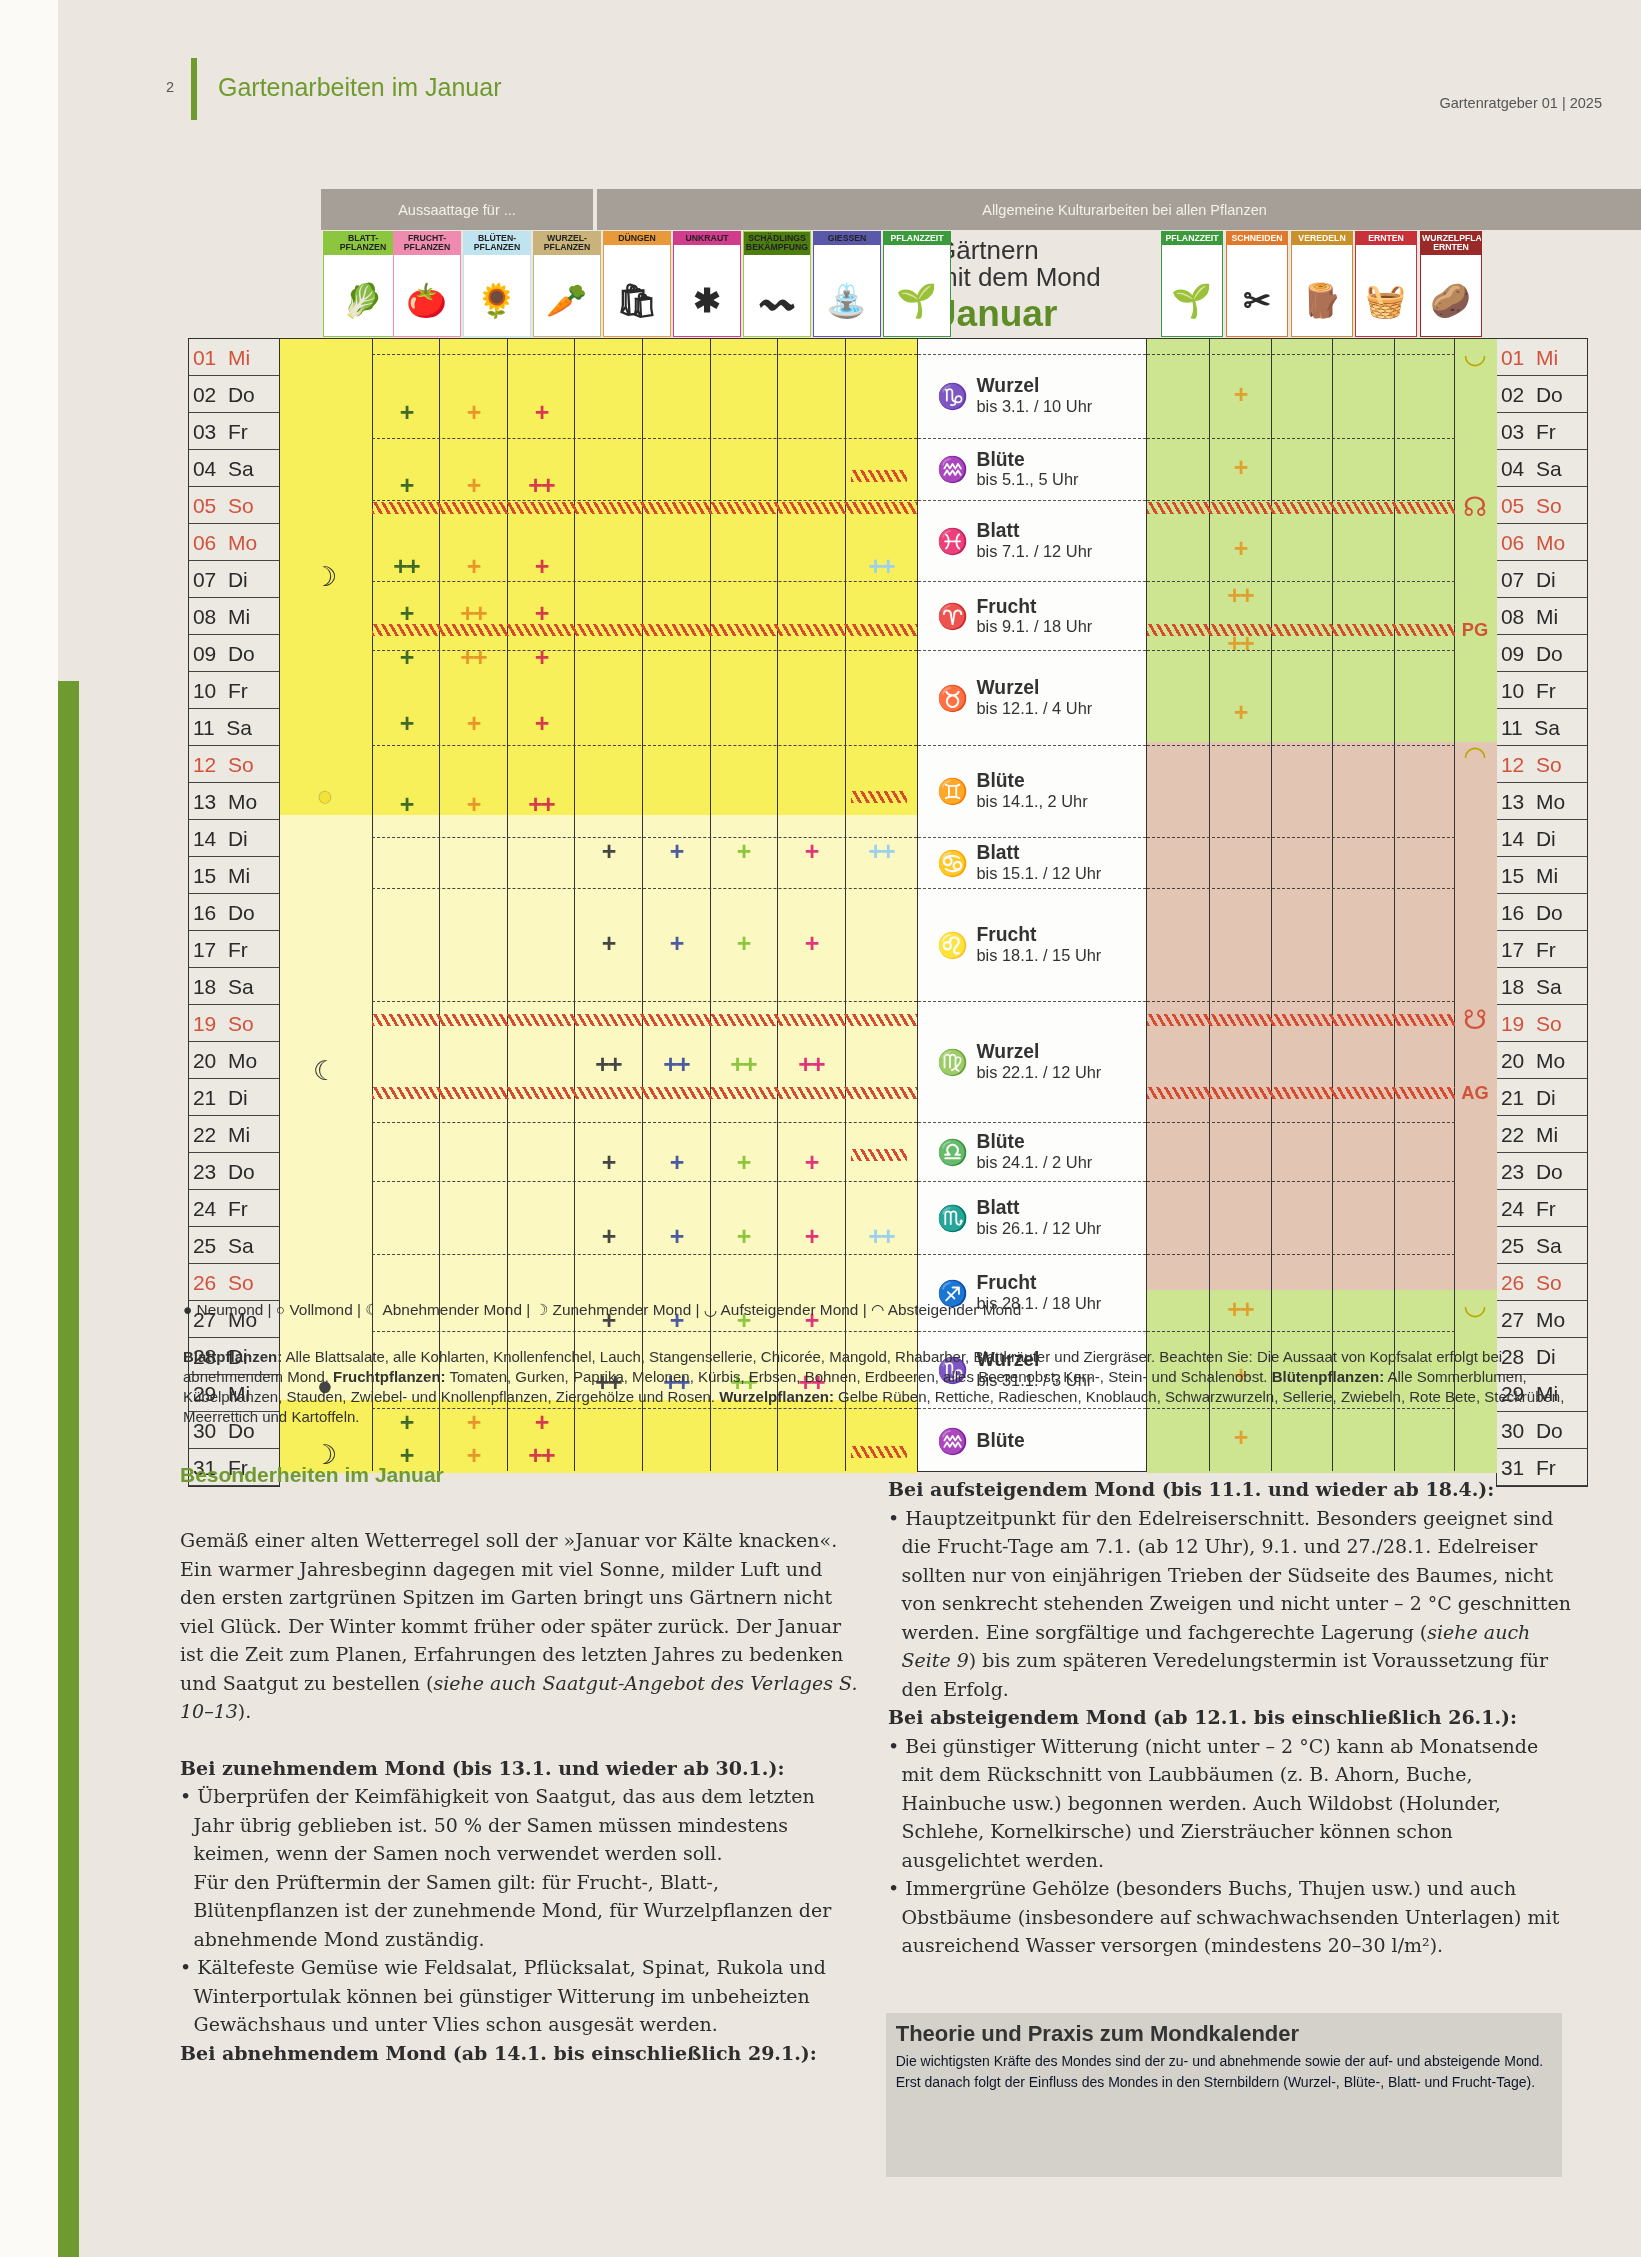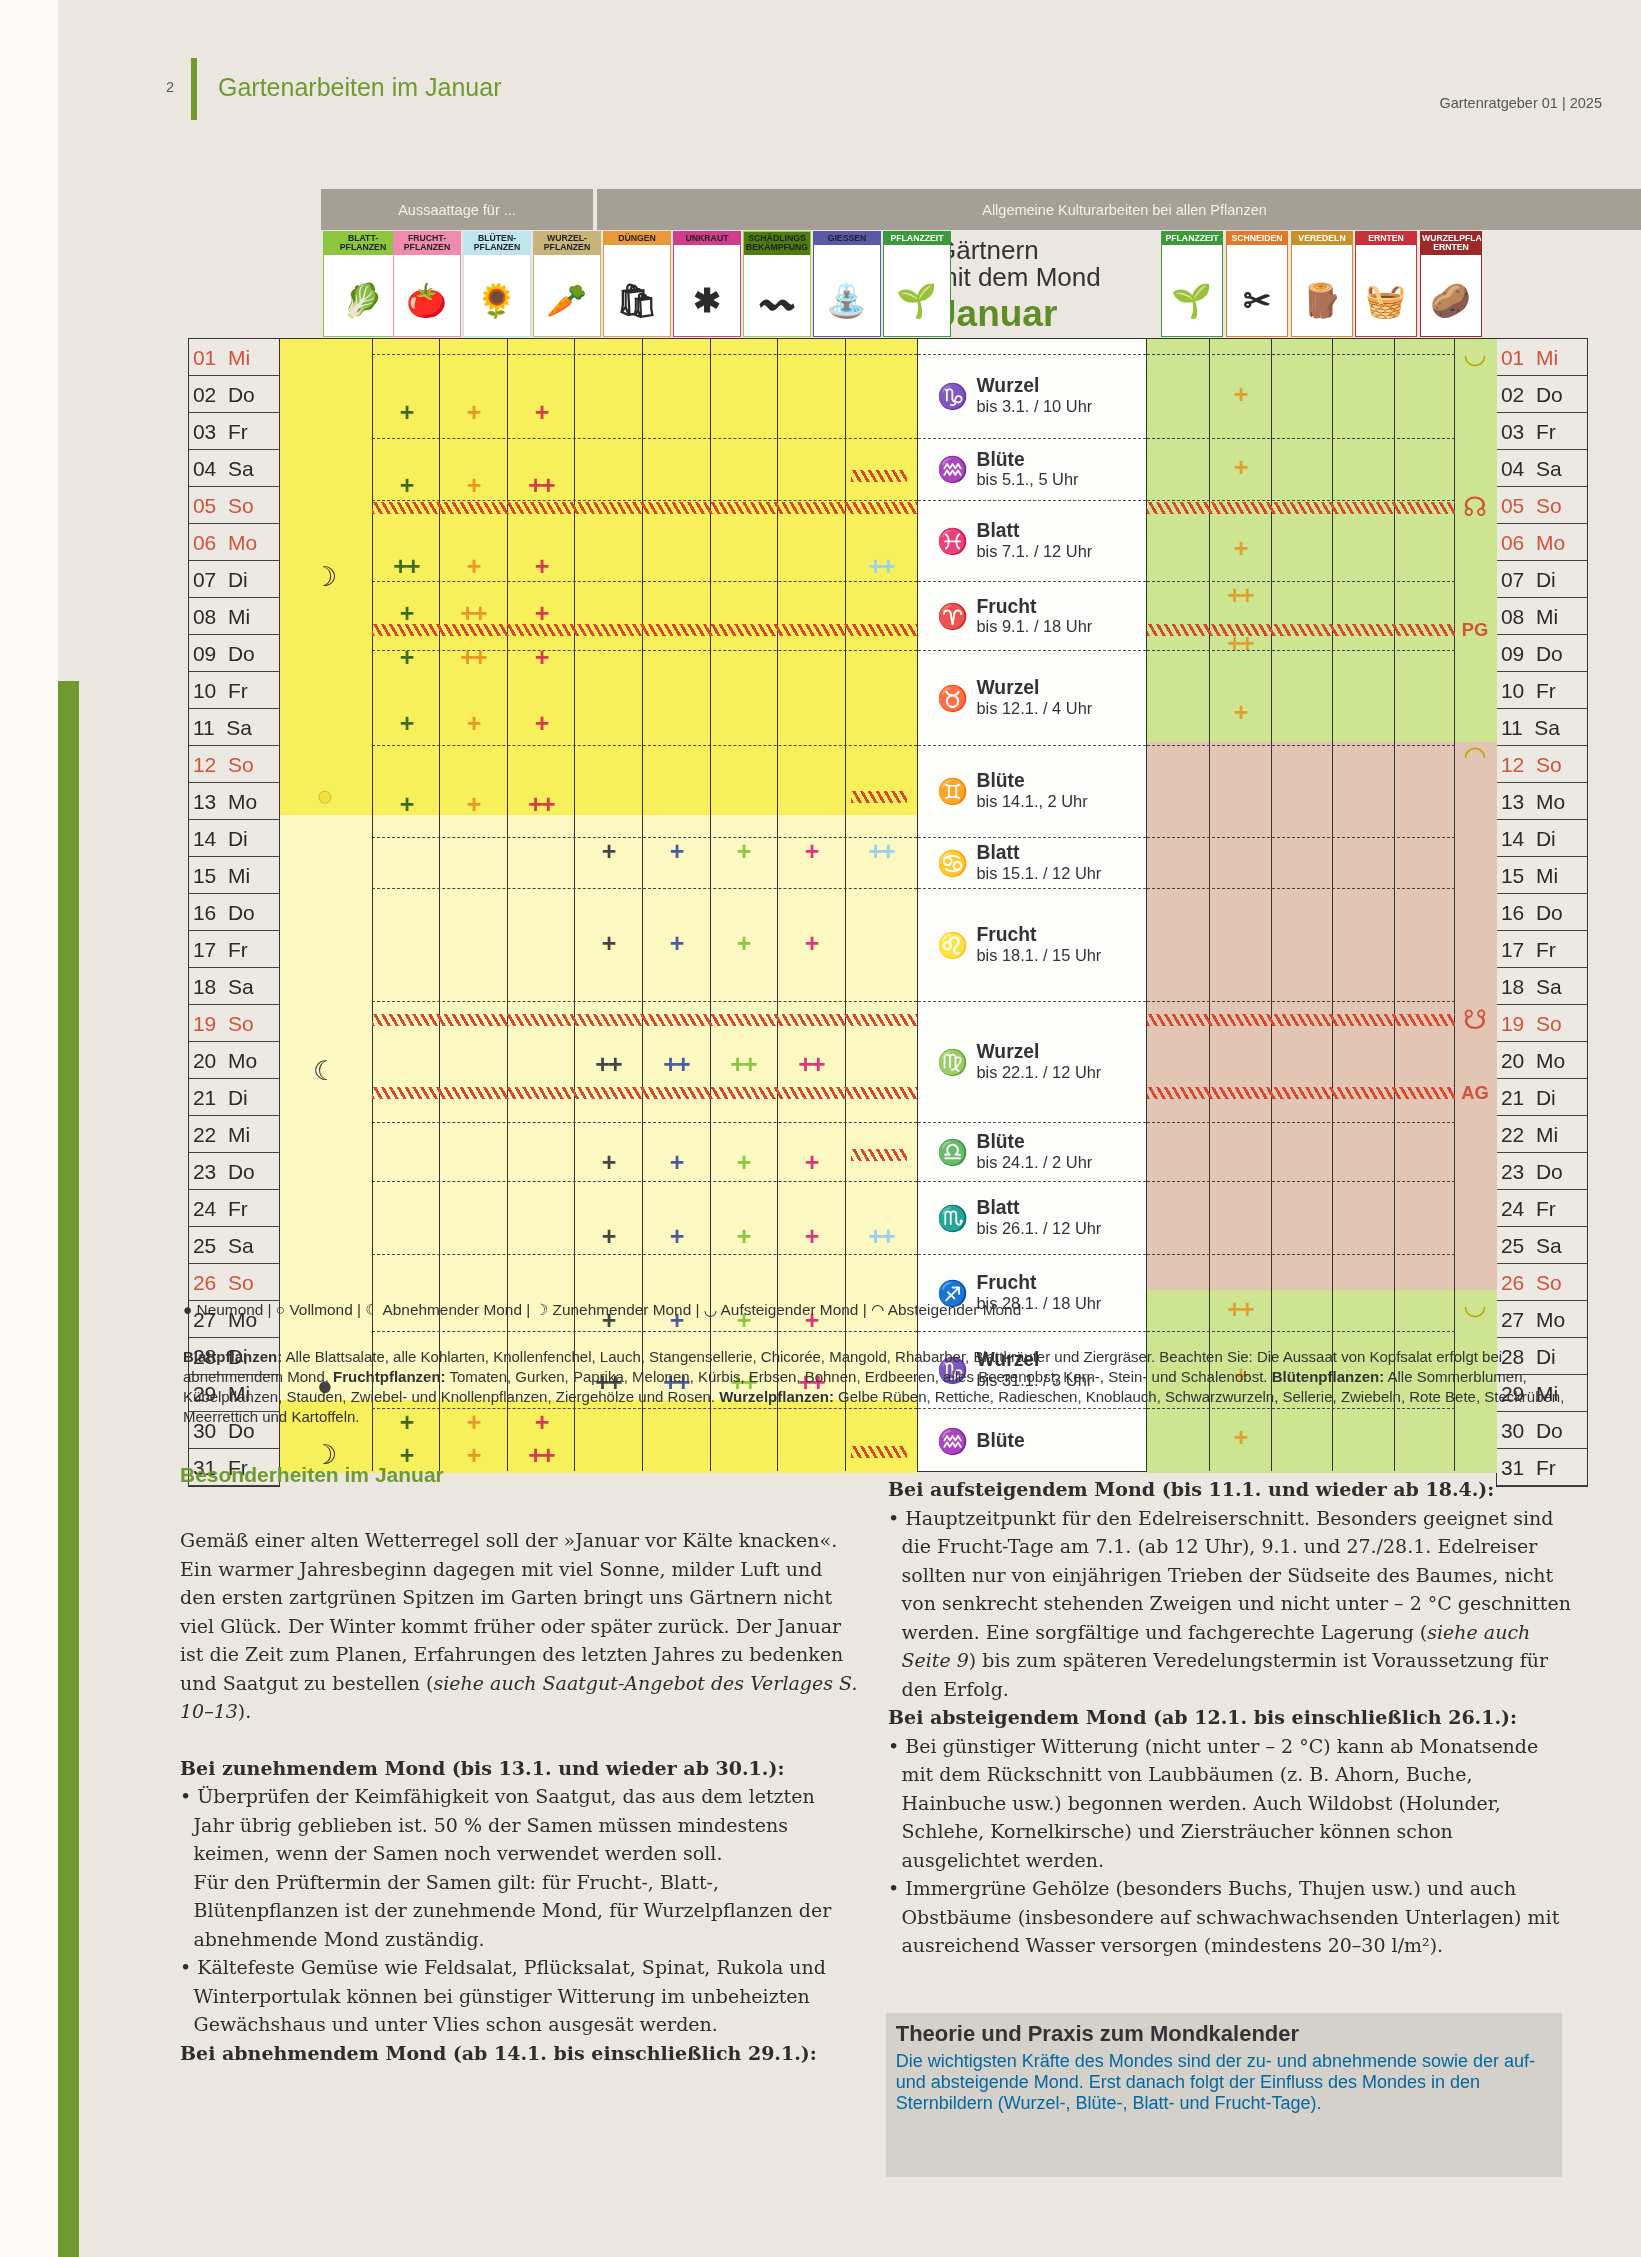--- a/index.html
+++ b/index.html
@@ -69,21 +69,21 @@
   .sec-title { position: absolute; left: 180px; top: 1463px; font-size: 21px; font-weight: bold; color: #6f9a2f; }
   .col { position: absolute; font-family: "DejaVu Serif", serif; font-size: 19px; line-height: 28.5px; color: #2d2d2d; }
   .col p { margin: 0; }
   .col .h { font-weight: bold; }
   .col .bullet { padding-left: 13.5px; text-indent: -13.5px; }
   .col .ind { padding-left: 13.5px; }
   .col i { font-style: italic; }
 
   .box { position: absolute; left: 886px; top: 2013px; width: 676px; height: 164px; background: #d4d0ca; padding: 7.7px 9.7px; }
   .box .bt { font-size: 22px; font-weight: bold; color: #333; }
-  .box .bb { font-size: 18px; line-height: 21px; color: #0369a1; margin-top: 3.9px; }
+  .box .bb { font-size: 14px; line-height: 21px; color: #0f172a; margin-top: 3.9px; }
 </style>
 </head>
 <body>
 
 <div class="left-white"></div>
 <div class="left-strip"></div>
 
 <span class="page-num">2</span>
 <div class="head-bar"></div>
 <h1 class="head-title" style="font-weight:normal">Gartenarbeiten im Januar</h1>

